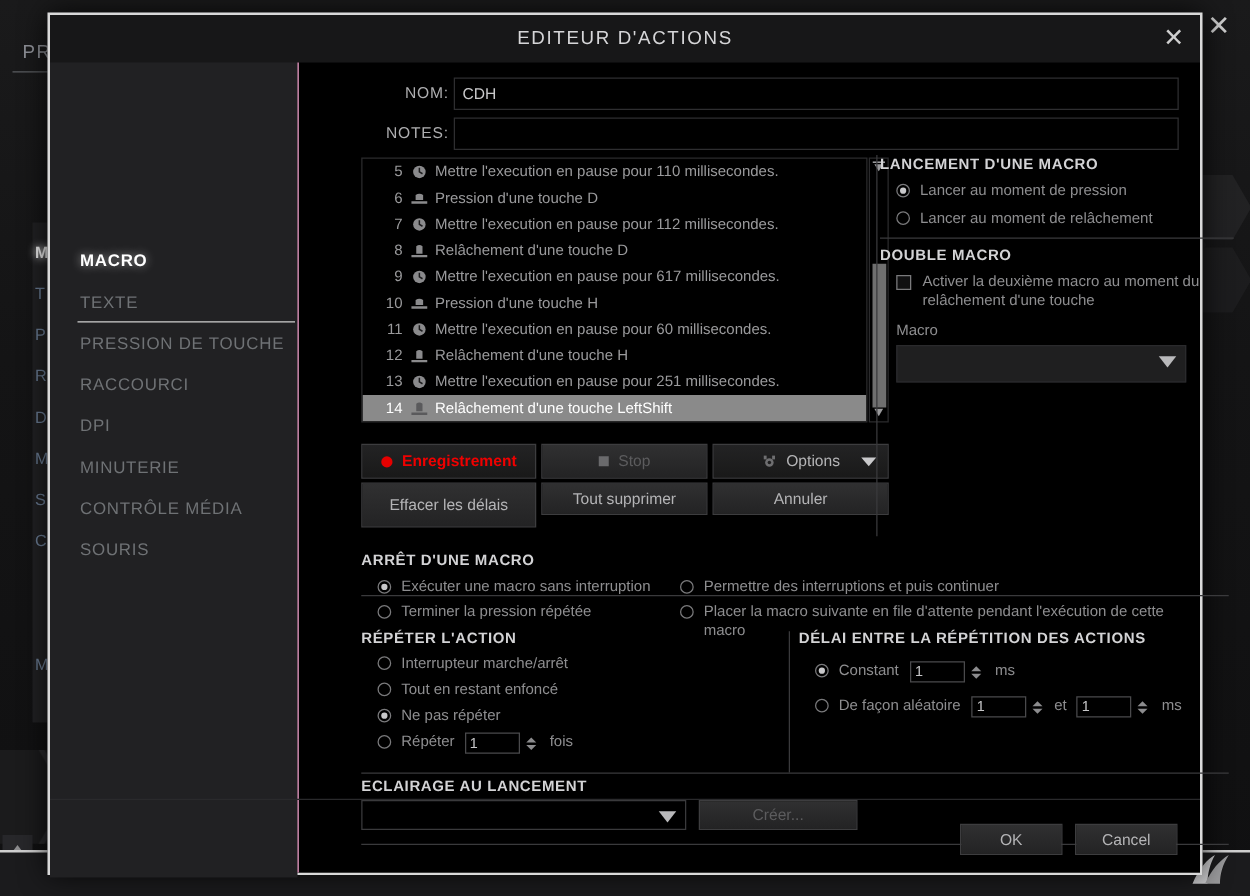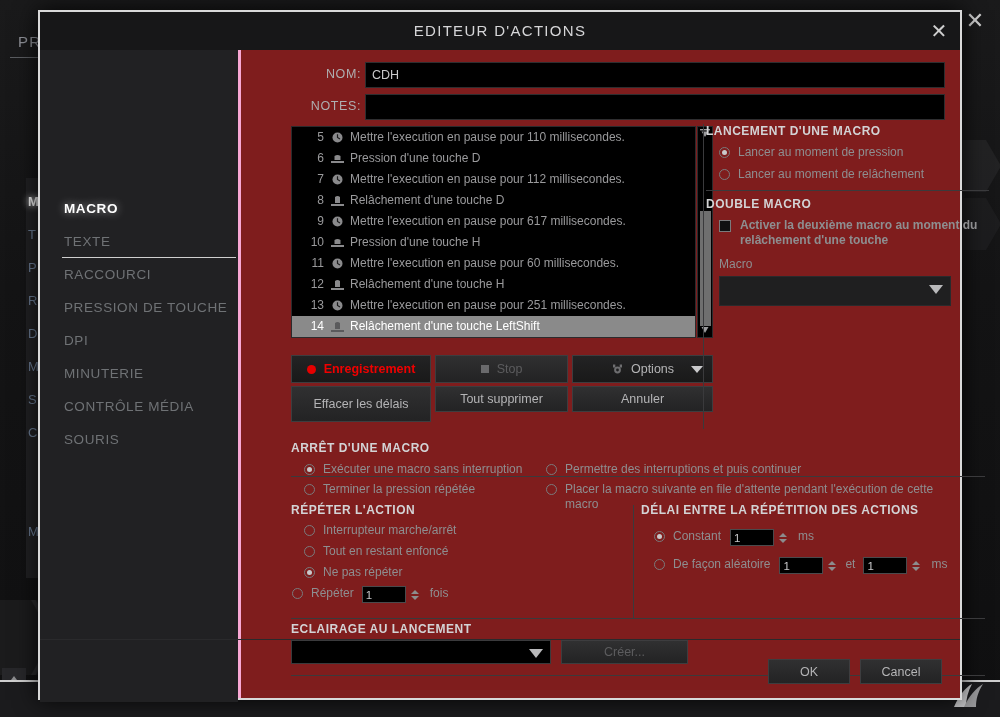--- a/index.html
+++ b/index.html
@@ -58,21 +58,21 @@
   
   #nav-panel { position:absolute; left:0; top:38px; width:198px; height:652px; background:#212123; }
   #nav-list { position:absolute; left:24px; top:142px; width:170px; }
   .nav-item { height:33px; line-height:33px; font-size:13.5px; letter-spacing:.6px;
       color:#6f7275; cursor:pointer; white-space:nowrap; }
   .nav-item.active { color:#ffffff; font-weight:bold; text-shadow:0 0 8px rgba(255,255,255,.55); }
   #nav-underline { position:absolute; left:22px; top:207px; width:174px; height:1px; background:#cfcfcf; }
 
   
   #content { position:absolute; left:198px; top:38px; right:0; bottom:0;
-      background:#7f1d1d; border-left:3px solid #f9a8d4; }
+      background:#000000; border-left:1px solid #f9a8d4; }
   .field-label { position:absolute; font-size:12.5px; letter-spacing:.6px; color:#aeaeb0;
       text-align:right; }
   .text-input { position:absolute; background:#000; border:1px solid #2e2e30; height:26px;
       color:#c9c9cb; font-family:"Liberation Sans",sans-serif; font-size:12.5px;
       padding:0 6px; outline:none; }
 
   
   #action-list-wrap { position:absolute; left:50px; top:76px; width:405px; height:212px;
       background:#000; border:1px solid #2b2b2d; overflow:hidden; }
   .action-row { height:21px; line-height:21px; display:flex; align-items:center;
@@ -184,22 +184,22 @@
 
   <div id="dialog-titlebar">
     <div id="dialog-title">EDITEUR D'ACTIONS</div>
     <div id="dialog-close">✕</div>
   </div>
 
   <div id="nav-panel">
     <div id="nav-list">
       <div class="nav-item active">MACRO</div>
       <div class="nav-item">TEXTE</div>
+      <div class="nav-item">PRESSION DE TOUCHE</div>
       <div class="nav-item">RACCOURCI</div>
-      <div class="nav-item">PRESSION DE TOUCHE</div>
       <div class="nav-item">DPI</div>
       <div class="nav-item">MINUTERIE</div>
       <div class="nav-item">CONTRÔLE MÉDIA</div>
       <div class="nav-item">SOURIS</div>
     </div>
     <div id="nav-underline"></div>
   </div>
 
   <div id="content">
 
@@ -369,21 +369,21 @@
         <span class="opt-label">Lancer au moment de pression</span>
       </div>
       <div class="radio-row" style="margin-left:13px;">
         <span class="radio"></span>
         <span class="opt-label">Lancer au moment de relâchement</span>
       </div>
 
       <div class="divider" style="margin:8px 0 6px 0;"></div>
 
       <div class="section-title">DOUBLE MACRO</div>
-      <div class="check-row" style="margin-left:13px; width:262px;font-weight:bold;">
+      <div class="check-row" style="margin-left:13px; width:262px;">
         <span class="checkbox"></span>
         <span class="opt-label">Activer la deuxième macro au moment du relâchement d'une touche</span>
       </div>
       <div class="opt-label" style="margin:9px 0 4px 13px;">Macro</div>
       <div class="dropdown flat" style="margin-left:13px; width:232px; height:30px;">
         <span class="dd-caret"></span>
       </div>
     </div>
 
     <div class="group-line" style="left:50px; top:426px; width:694px; height:1px;"></div>
@@ -414,21 +414,21 @@
       <span class="opt-label">Interrupteur marche/arrêt</span>
     </div>
     <div style="position:absolute; left:63px; top:487px;" class="radio-row">
       <span class="radio"></span>
       <span class="opt-label">Tout en restant enfoncé</span>
     </div>
     <div style="position:absolute; left:63px; top:508px;" class="radio-row">
       <span class="radio on"></span>
       <span class="opt-label">Ne pas répéter</span>
     </div>
-    <div style="position:absolute; left:51px; top:529px;justify-content:space-between;" class="radio-row">
+    <div style="position:absolute; left:63px; top:529px;justify-content:space-between;" class="radio-row">
       <span class="radio"></span>
       <span class="opt-label" style="margin-right:8px;">Répéter</span>
       <span class="spin-wrap">
         <input class="spin-input" value="1" style="">
         <span class="spin-btns">
           <span class="u"></span>
           <span class="d"></span>
         </span>
       </span>
       <span class="opt-label" style="margin-left:10px;">fois</span>

